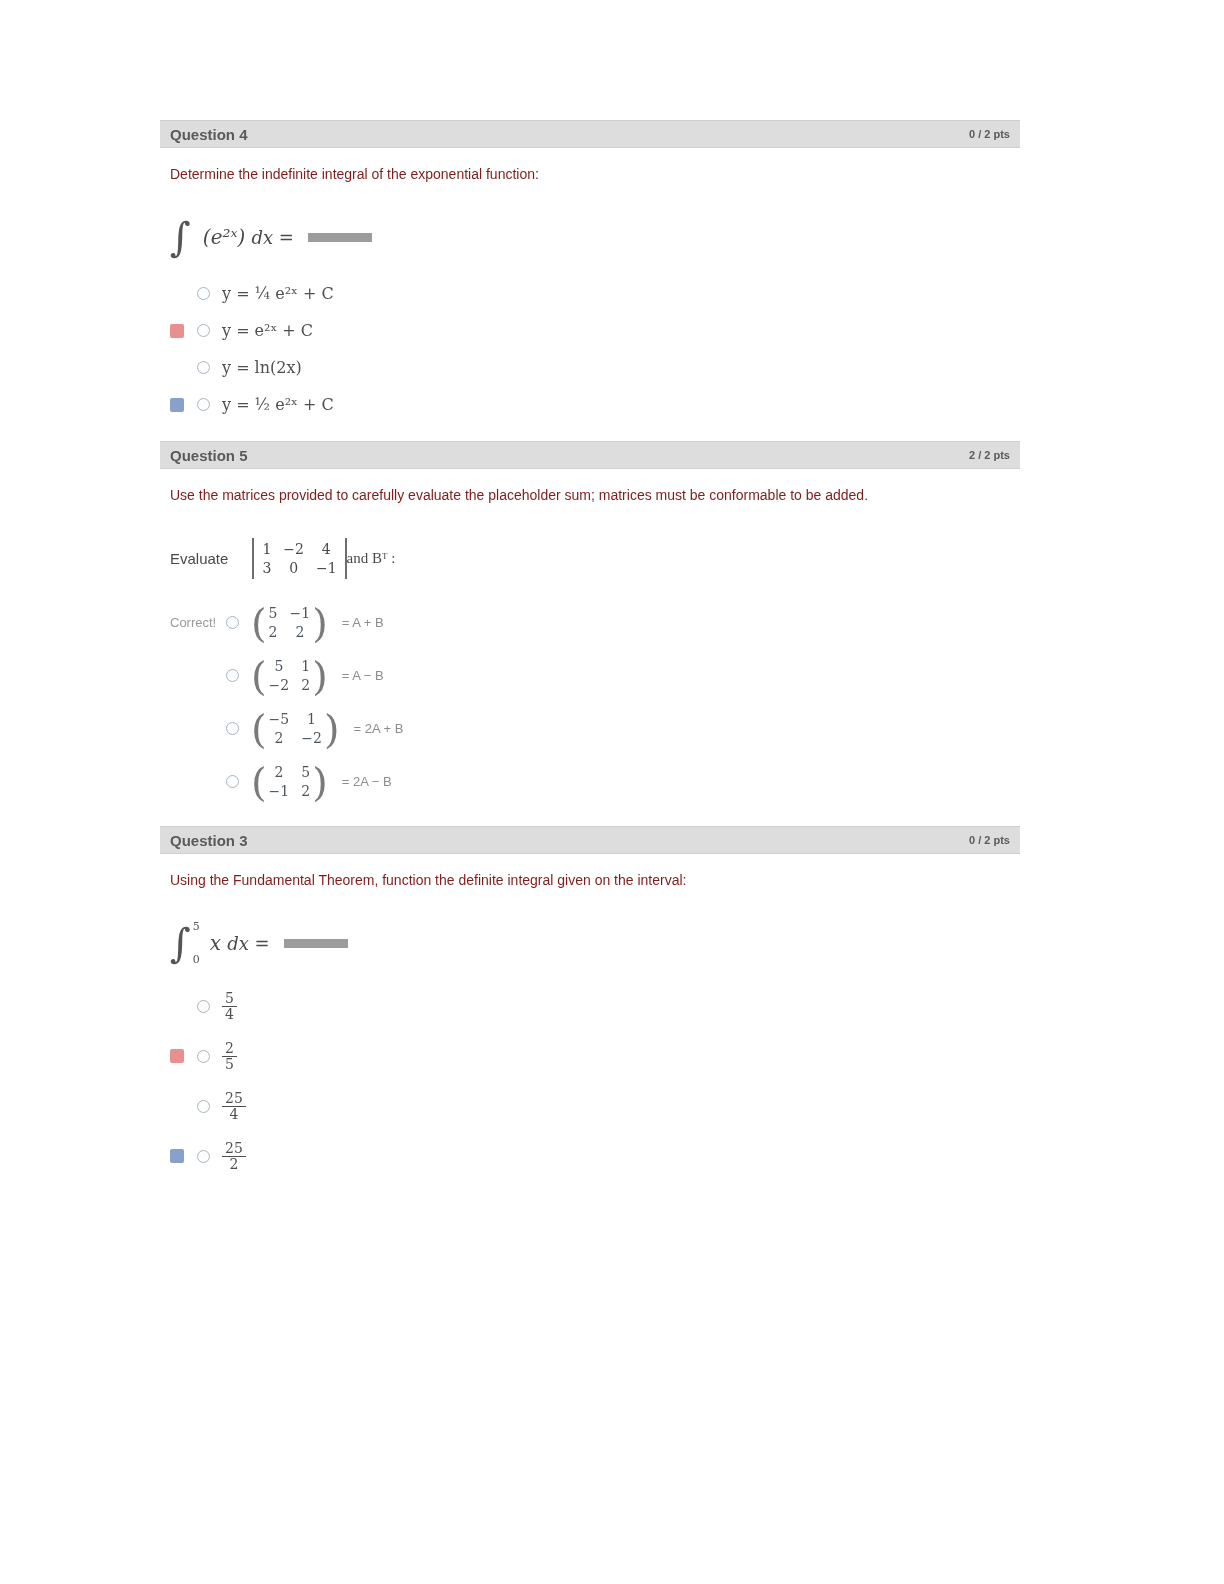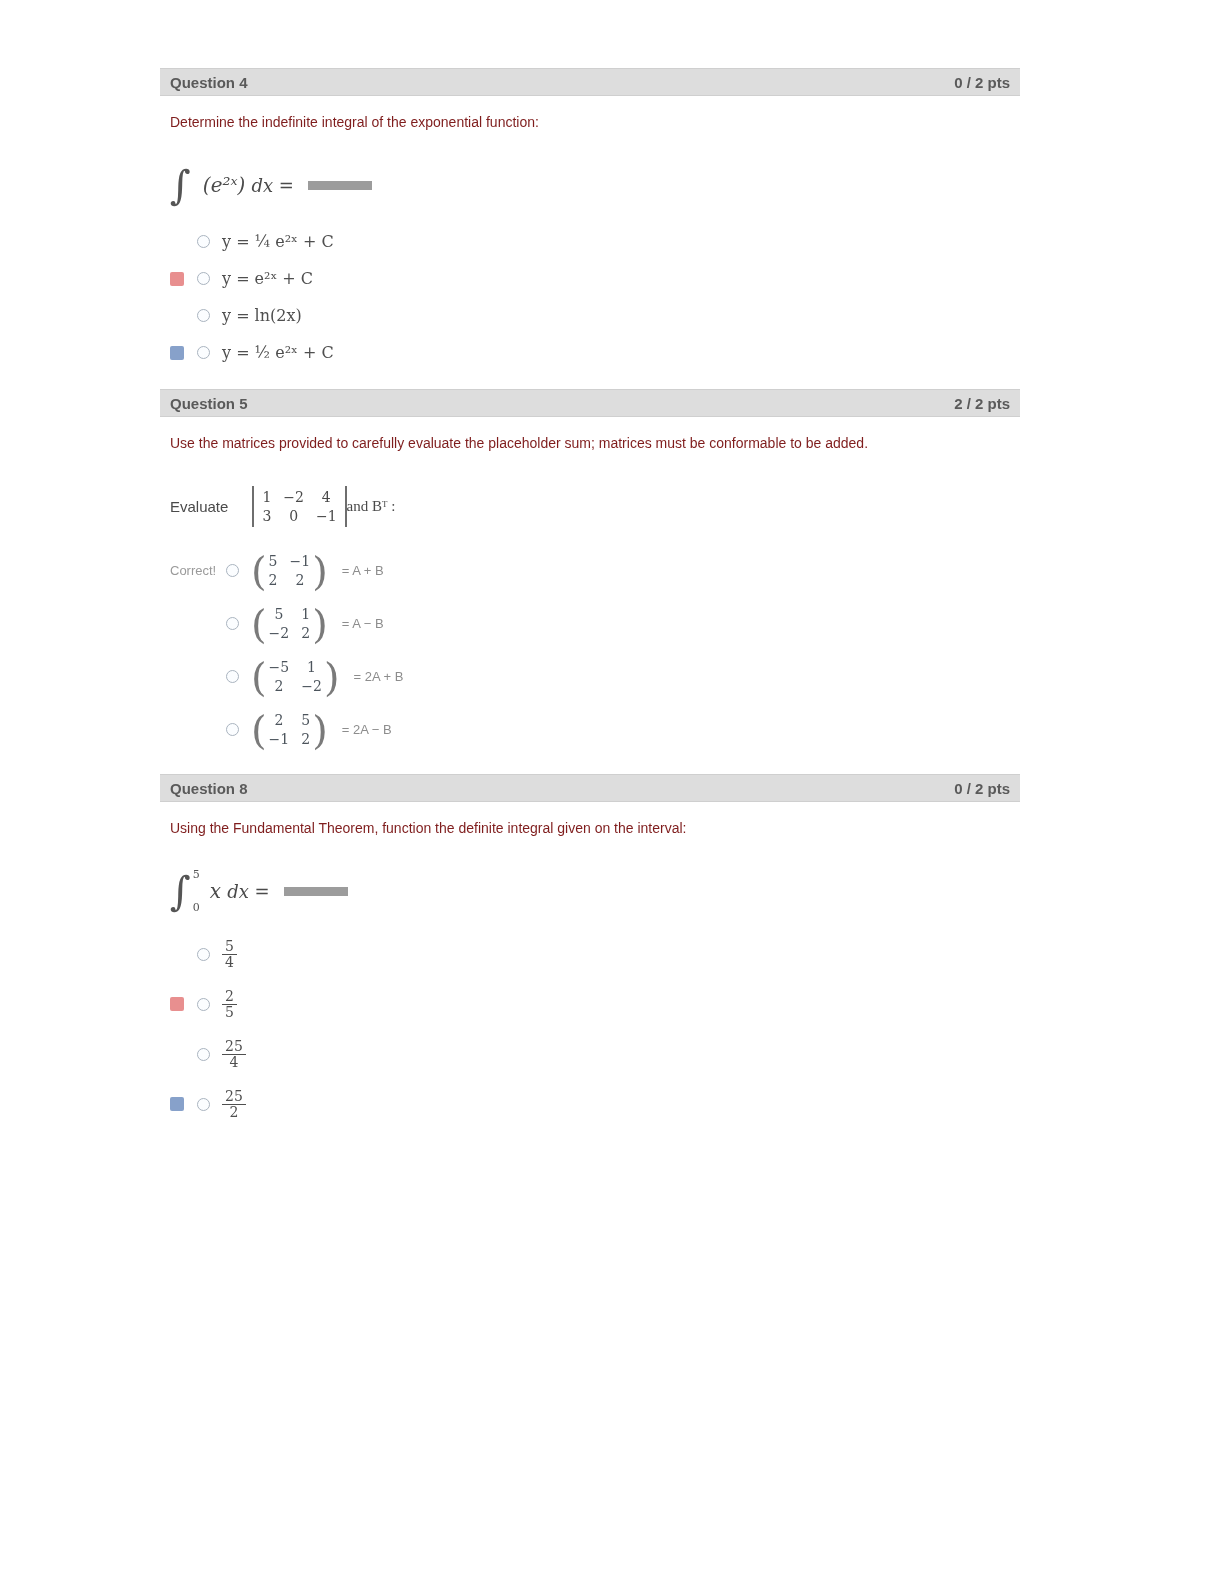--- a/index.html
+++ b/index.html
@@ -1,24 +1,24 @@
 <!DOCTYPE html>
 <html><head>
 <meta charset="utf-8">
 <style>
   html,body{margin:0;padding:0;background:#ffffff;}
   body{width:1224px;height:1584px;font-family:"Liberation Sans",sans-serif;color:#4c545c;position:relative;}
-  .page{padding:68px 204px 0 160px;box-sizing:border-box;}
+  .page{padding:120px 204px 0 160px;box-sizing:border-box;}
 
   .question{margin:0 0 18px 0;}
   .q-header{display:flex;justify-content:space-between;align-items:center;height:28px;
     background:#dddddd;border-top:1px solid #cfcfcf;border-bottom:1px solid #cfcfcf;
     padding:0 10px;box-sizing:border-box;}
   .q-title{font-size:15px;font-weight:bold;color:#5a5a5a;}
-  .q-points{font-size:15px;font-weight:bold;color:#5a5a5a;}
+  .q-points{font-size:11px;font-weight:bold;color:#5a5a5a;}
 
   .stem{margin:17px 0 0 10px;font-size:14px;line-height:18px;color:#7f1d1d;}
 
   .mathline{display:flex;align-items:center;margin:26px 0 10px 10px;
     font-family:"DejaVu Serif",serif;color:#4a4a4a;min-height:56px;}
   .int{font-size:40px;line-height:44px;color:#555;font-weight:normal;}
   .limits{display:flex;flex-direction:column;justify-content:space-between;height:46px;
     font-size:11px;color:#555;margin:0 4px 0 2px;}
   .limits .upper{align-self:flex-end;}
   .limits .lower{align-self:flex-start;}
@@ -171,21 +171,21 @@
           <span>2</span>
         </span>
         <span class="paren">)</span>
         <span class="opt-post">= 2A − B</span>
       </div>
     </div>
   </section>
 
   <section class="question q3">
     <header class="q-header">
-      <span class="q-title">Question 8</span>
+      <span class="q-title">Question 3</span>
       <span class="q-points">0 / 2 pts</span>
     </header>
     <p class="stem">Using the Fundamental Theorem, function the definite integral given on the interval:</p>
 
     <div class="mathline">
       <span class="int">∫</span>
       <span class="limits">
         <span class="upper">5</span>
         <span class="lower">0</span>
       </span>

